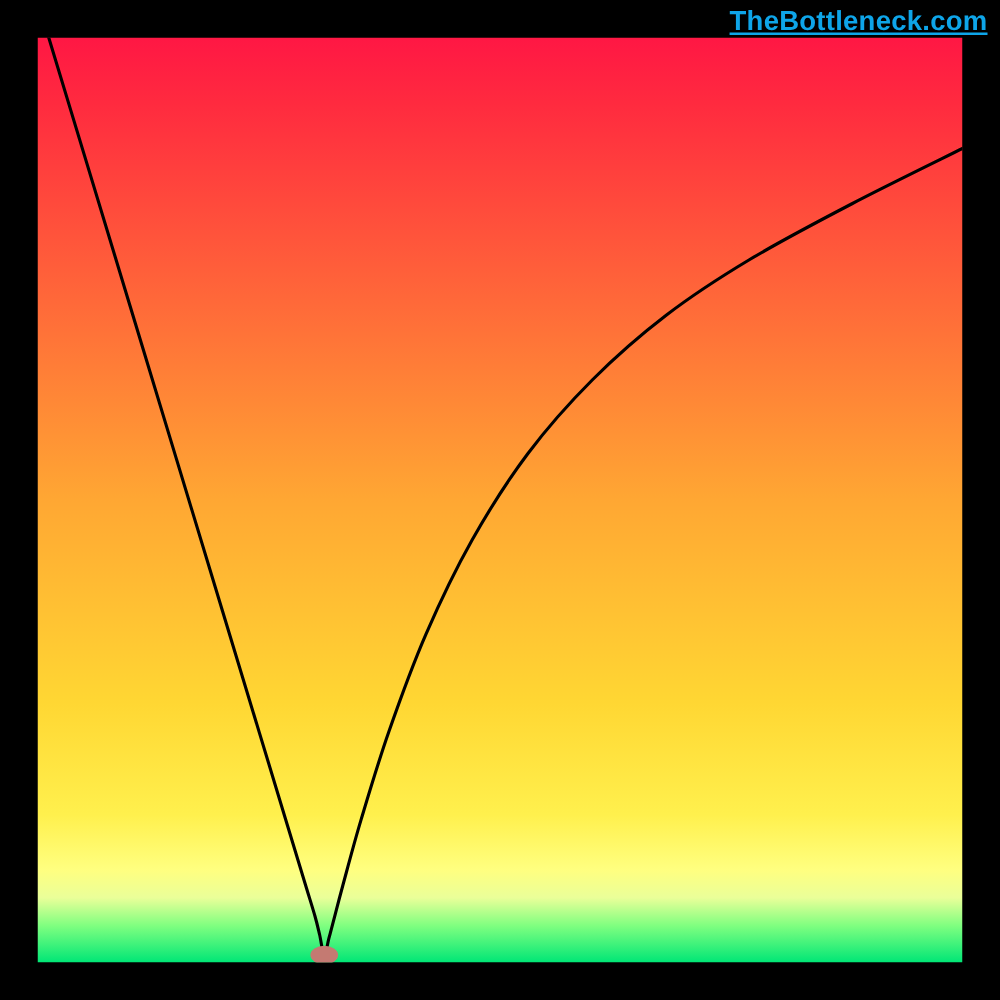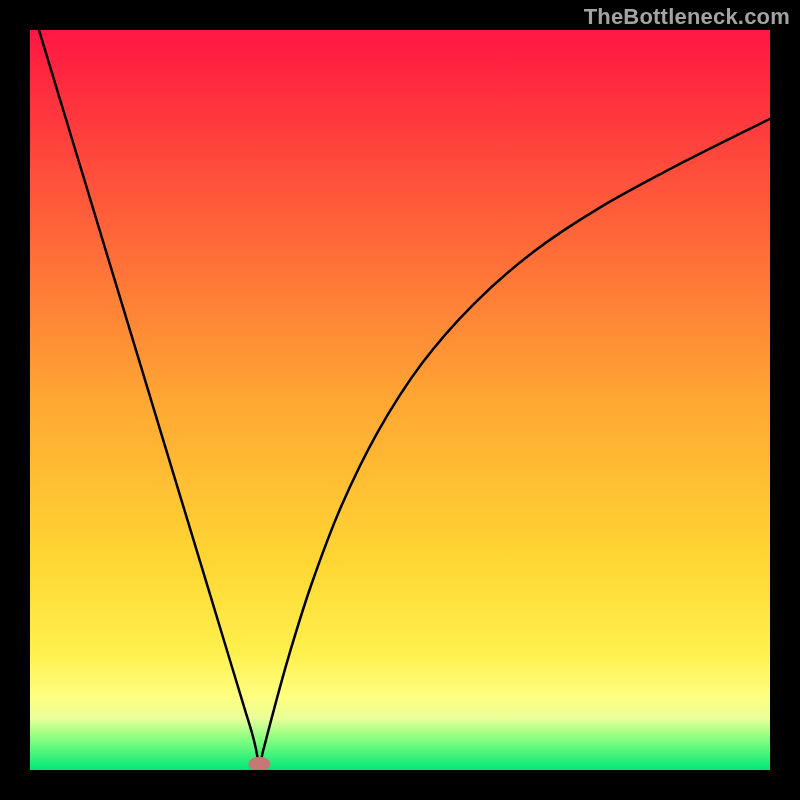--- a/index.html
+++ b/index.html
@@ -8,25 +8,26 @@
     width: 800px;
     height: 800px;
     background: #000;
     font-family: Arial, Helvetica, sans-serif;
     overflow: hidden;
   }
   .watermark {
     position: absolute;
     top: 4px;
     right: 10px;
-    color: #a3a3a3;
+    color: #0ea5e9;
     font-size: 22px;
     font-weight: 600;
     letter-spacing: 0.2px;
     z-index: 10;
+    text-decoration: underline;
   }
   .frame {
     position: absolute;
     top: 30px;
     left: 30px;
     width: 740px;
     height: 740px;
     background: #000;
   }
   svg {

